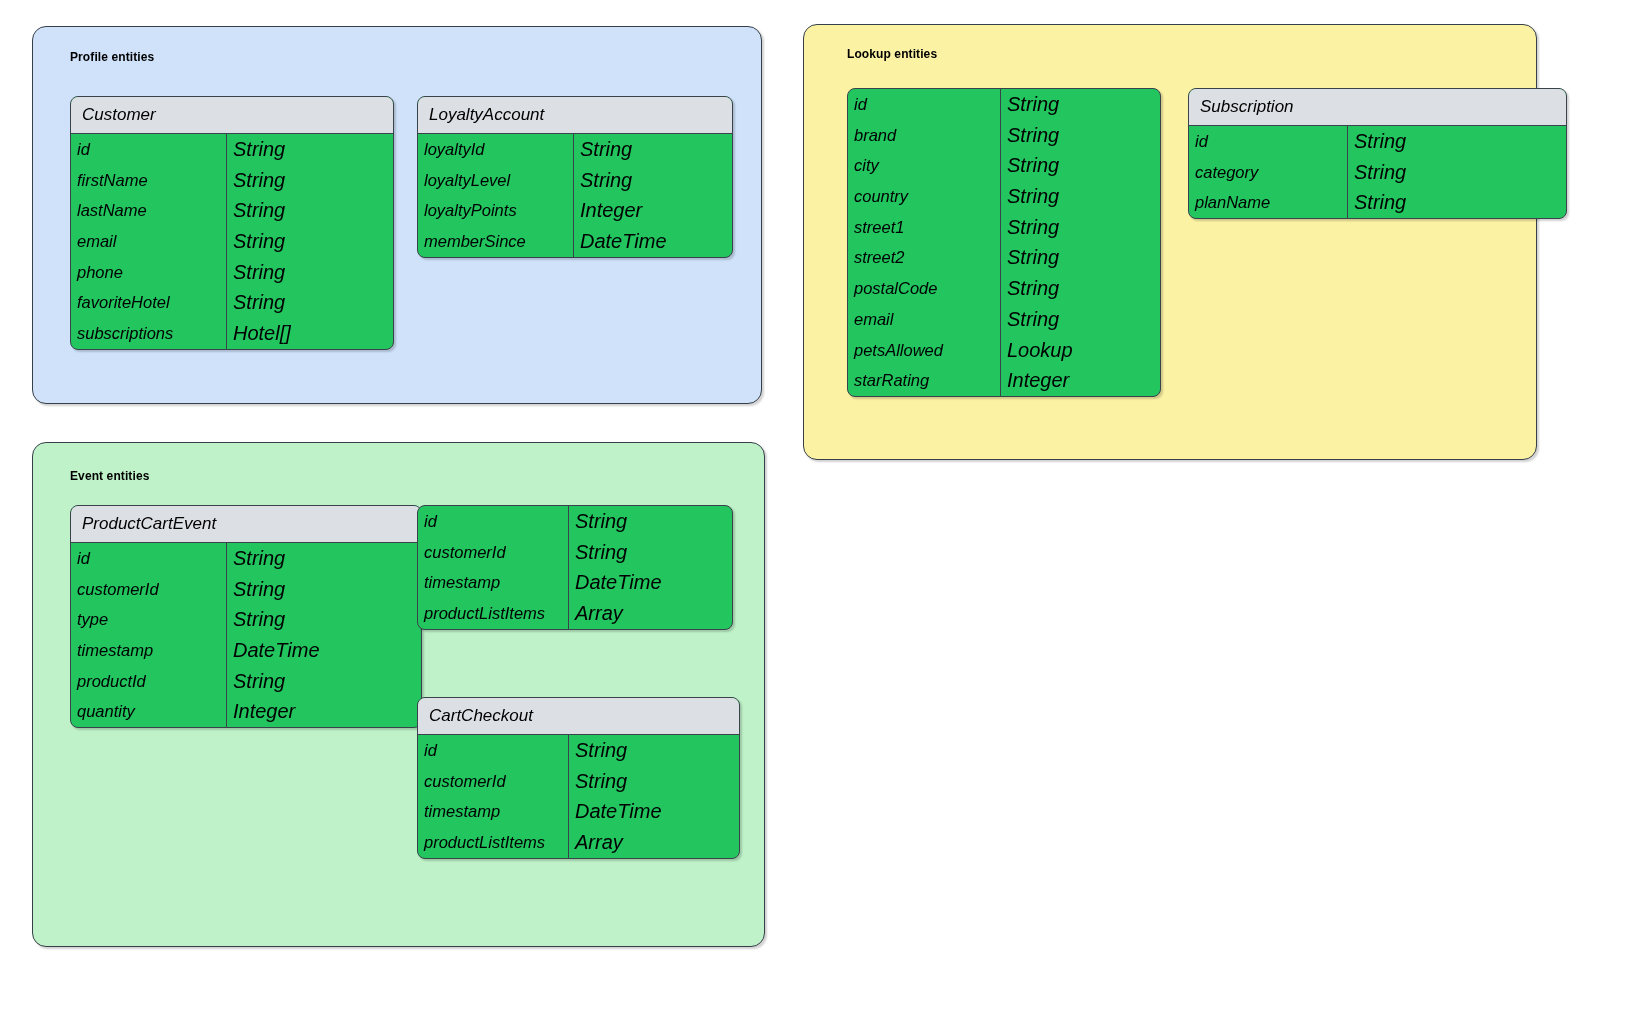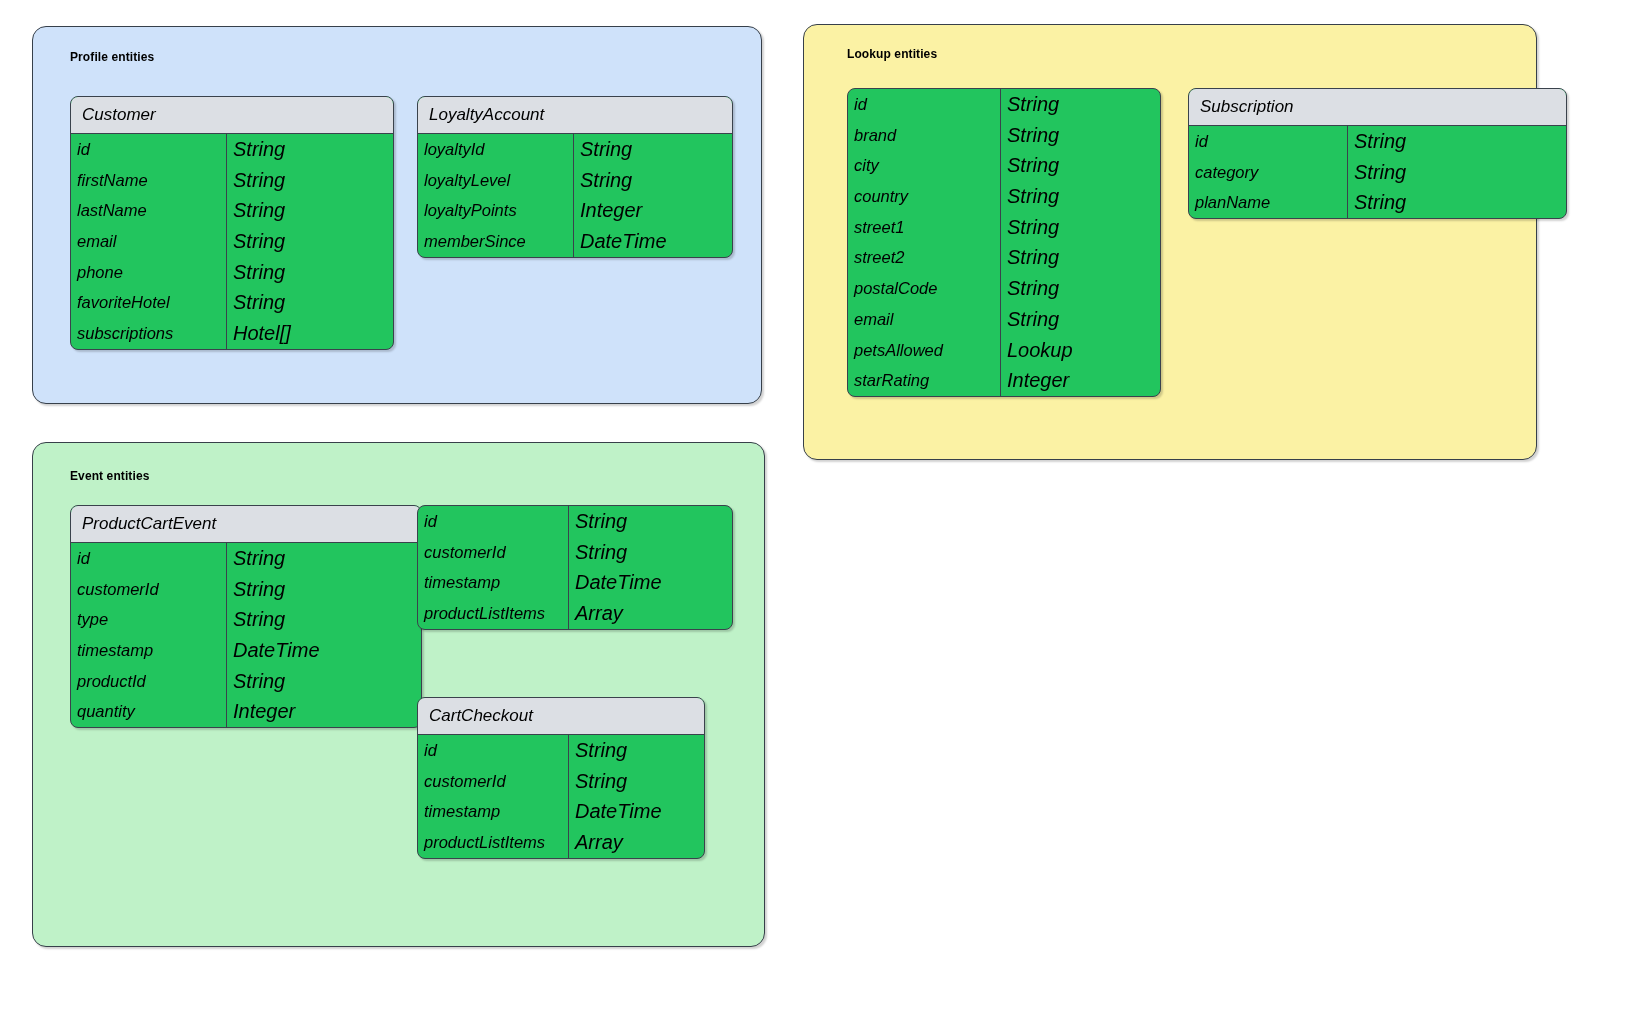--- a/index.html
+++ b/index.html
@@ -98,21 +98,21 @@
   .split-150 .field-name { width: 150px; }
   .split-158 .field-name { width: 158px; }
 
   
   #entity-customer        { left: 70px;  top: 96px;  width: 324px; }
   #entity-loyaltyaccount  { left: 417px; top: 96px;  width: 316px; }
   #entity-hotel           { left: 847px; top: 88px;  width: 314px; }
   #entity-subscription    { left: 1188px;top: 88px;  width: 379px; }
   #entity-productcartevent{ left: 70px;  top: 505px; width: 352px; }
   #entity-cartabandon     { left: 417px; top: 505px; width: 316px; }
-  #entity-cartcheckout    { left: 417px; top: 697px; width: 288px; }
+  #entity-cartcheckout    { left: 417px; top: 697px; width: 323px; }
 
   #title-profile { left: 70px;  top: 50px; }
   #title-lookup  { left: 847px; top: 47px; }
   #title-event   { left: 70px;  top: 469px; }
 </style>
 </head>
 <body>
 
 <div class="group" id="group-profile"></div>
 <div class="group-title" id="title-profile">Profile entities</div>

